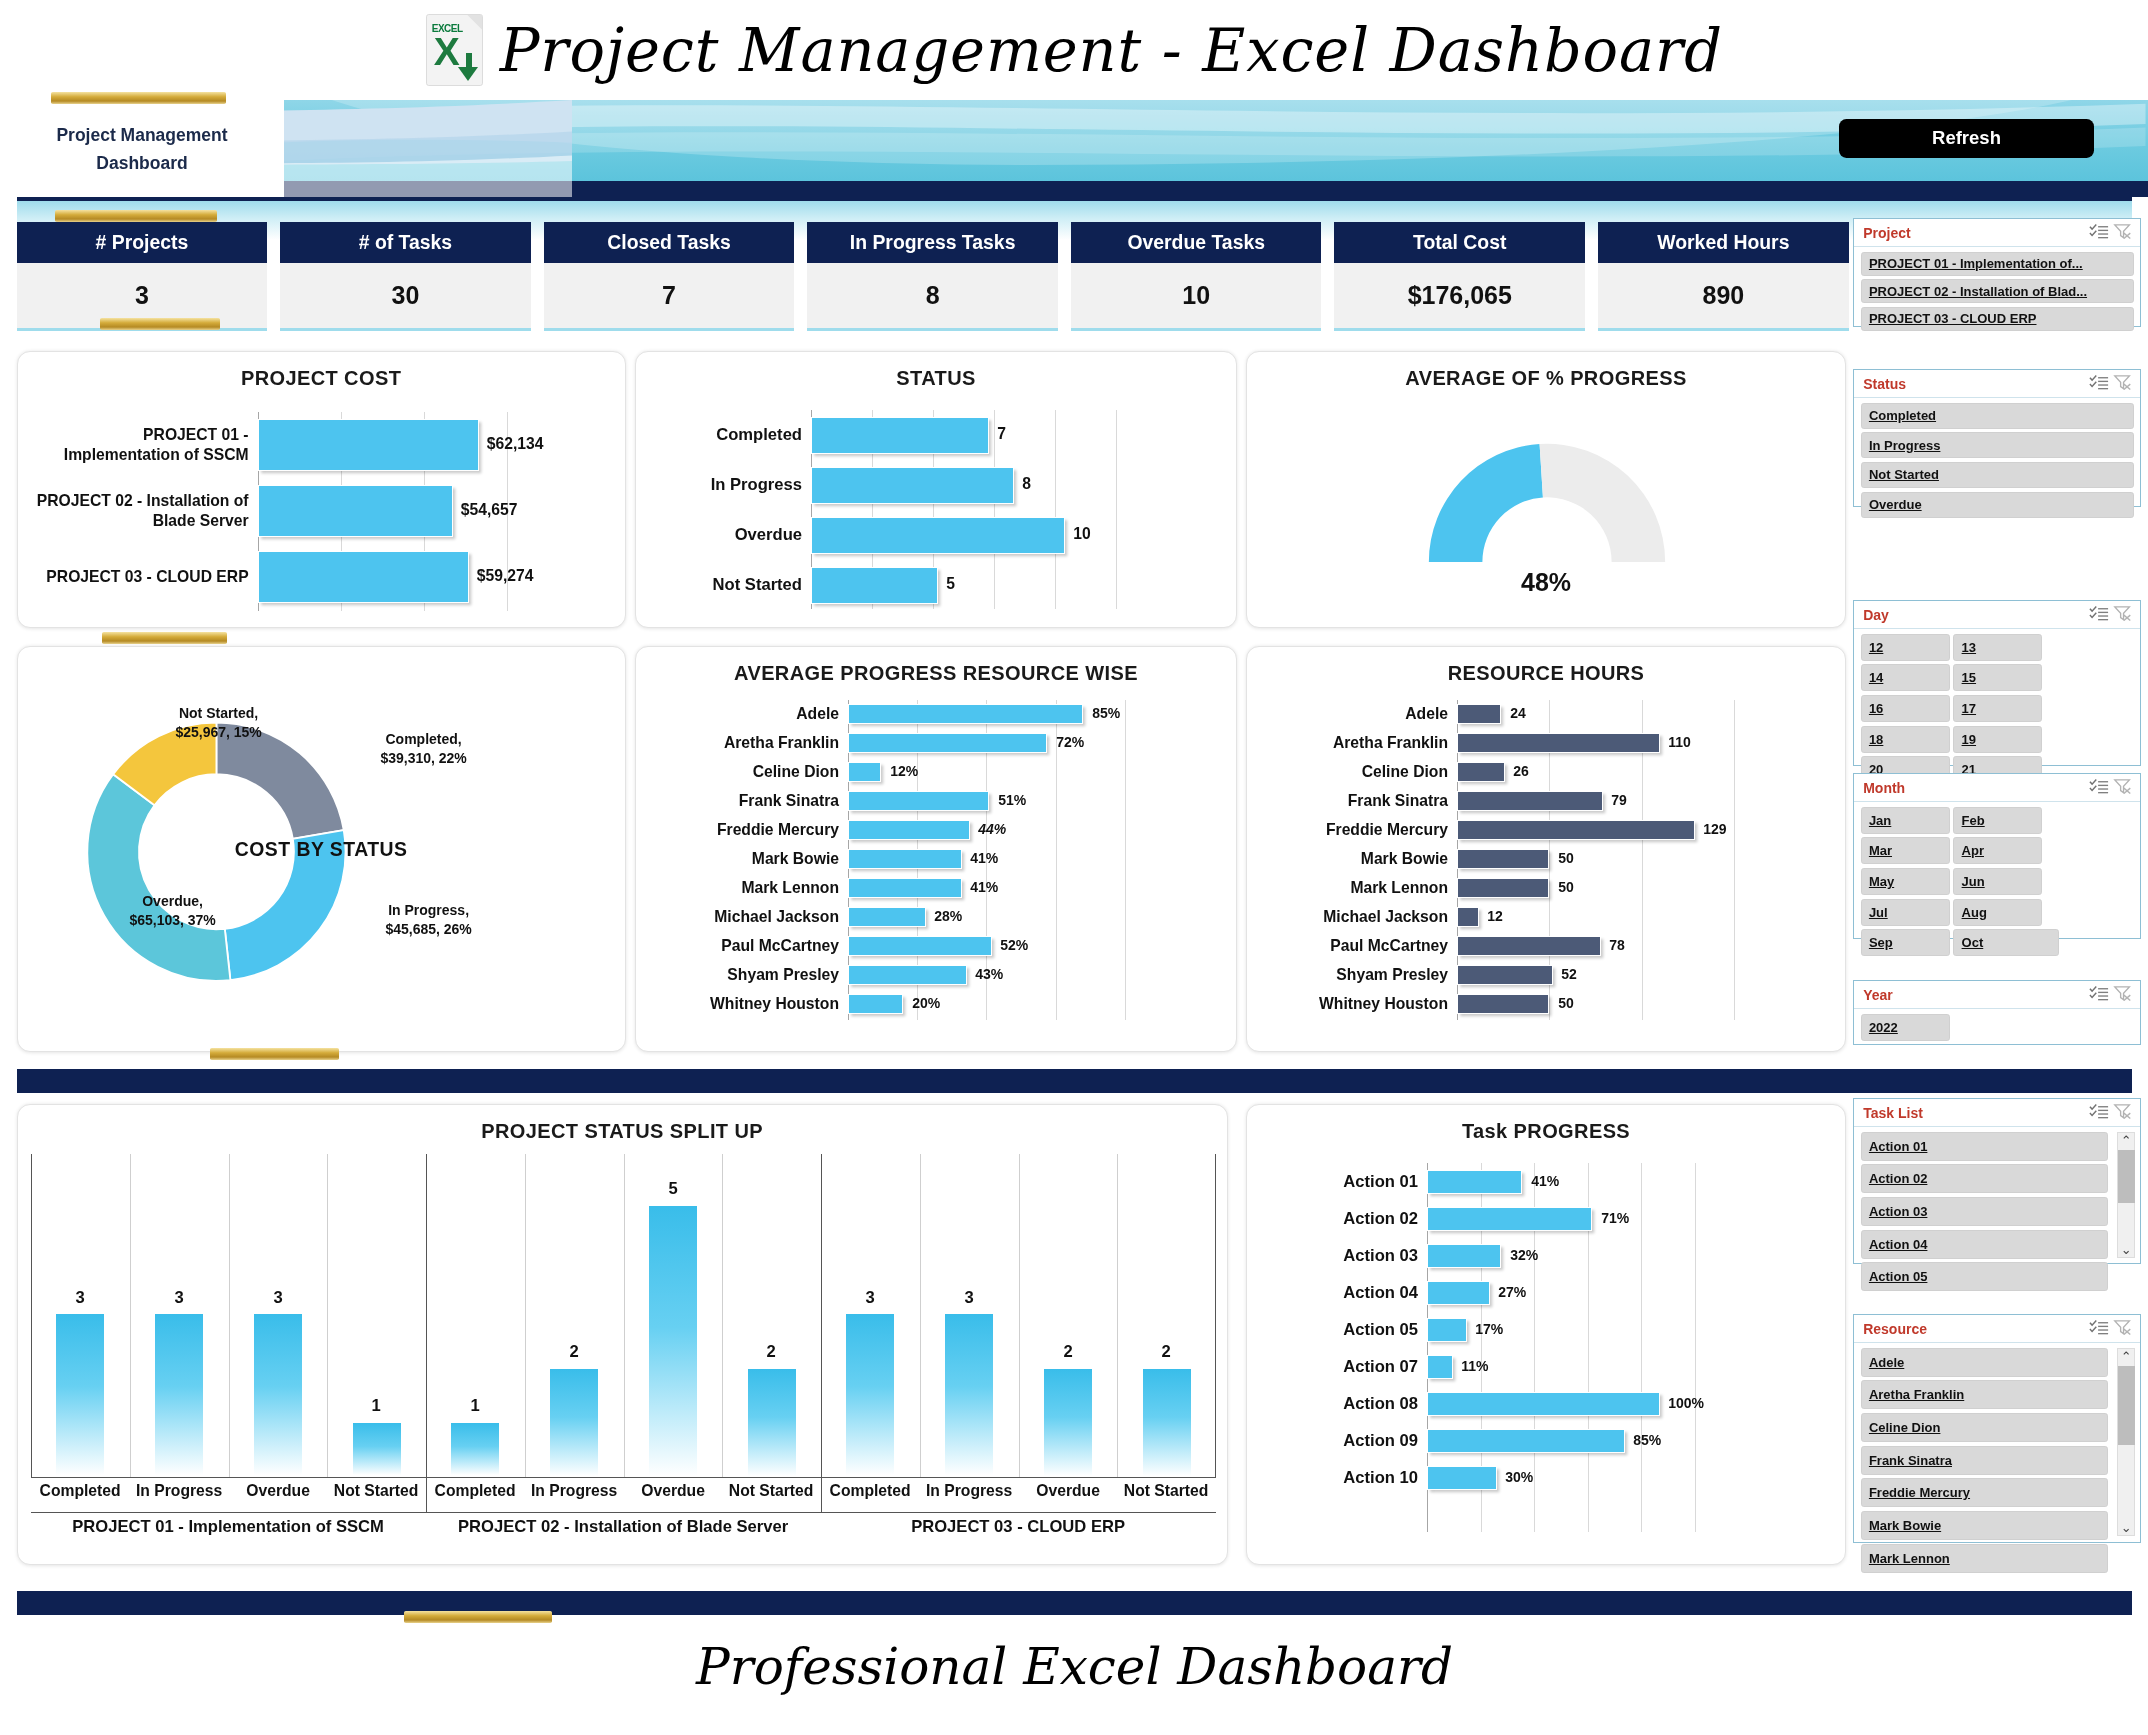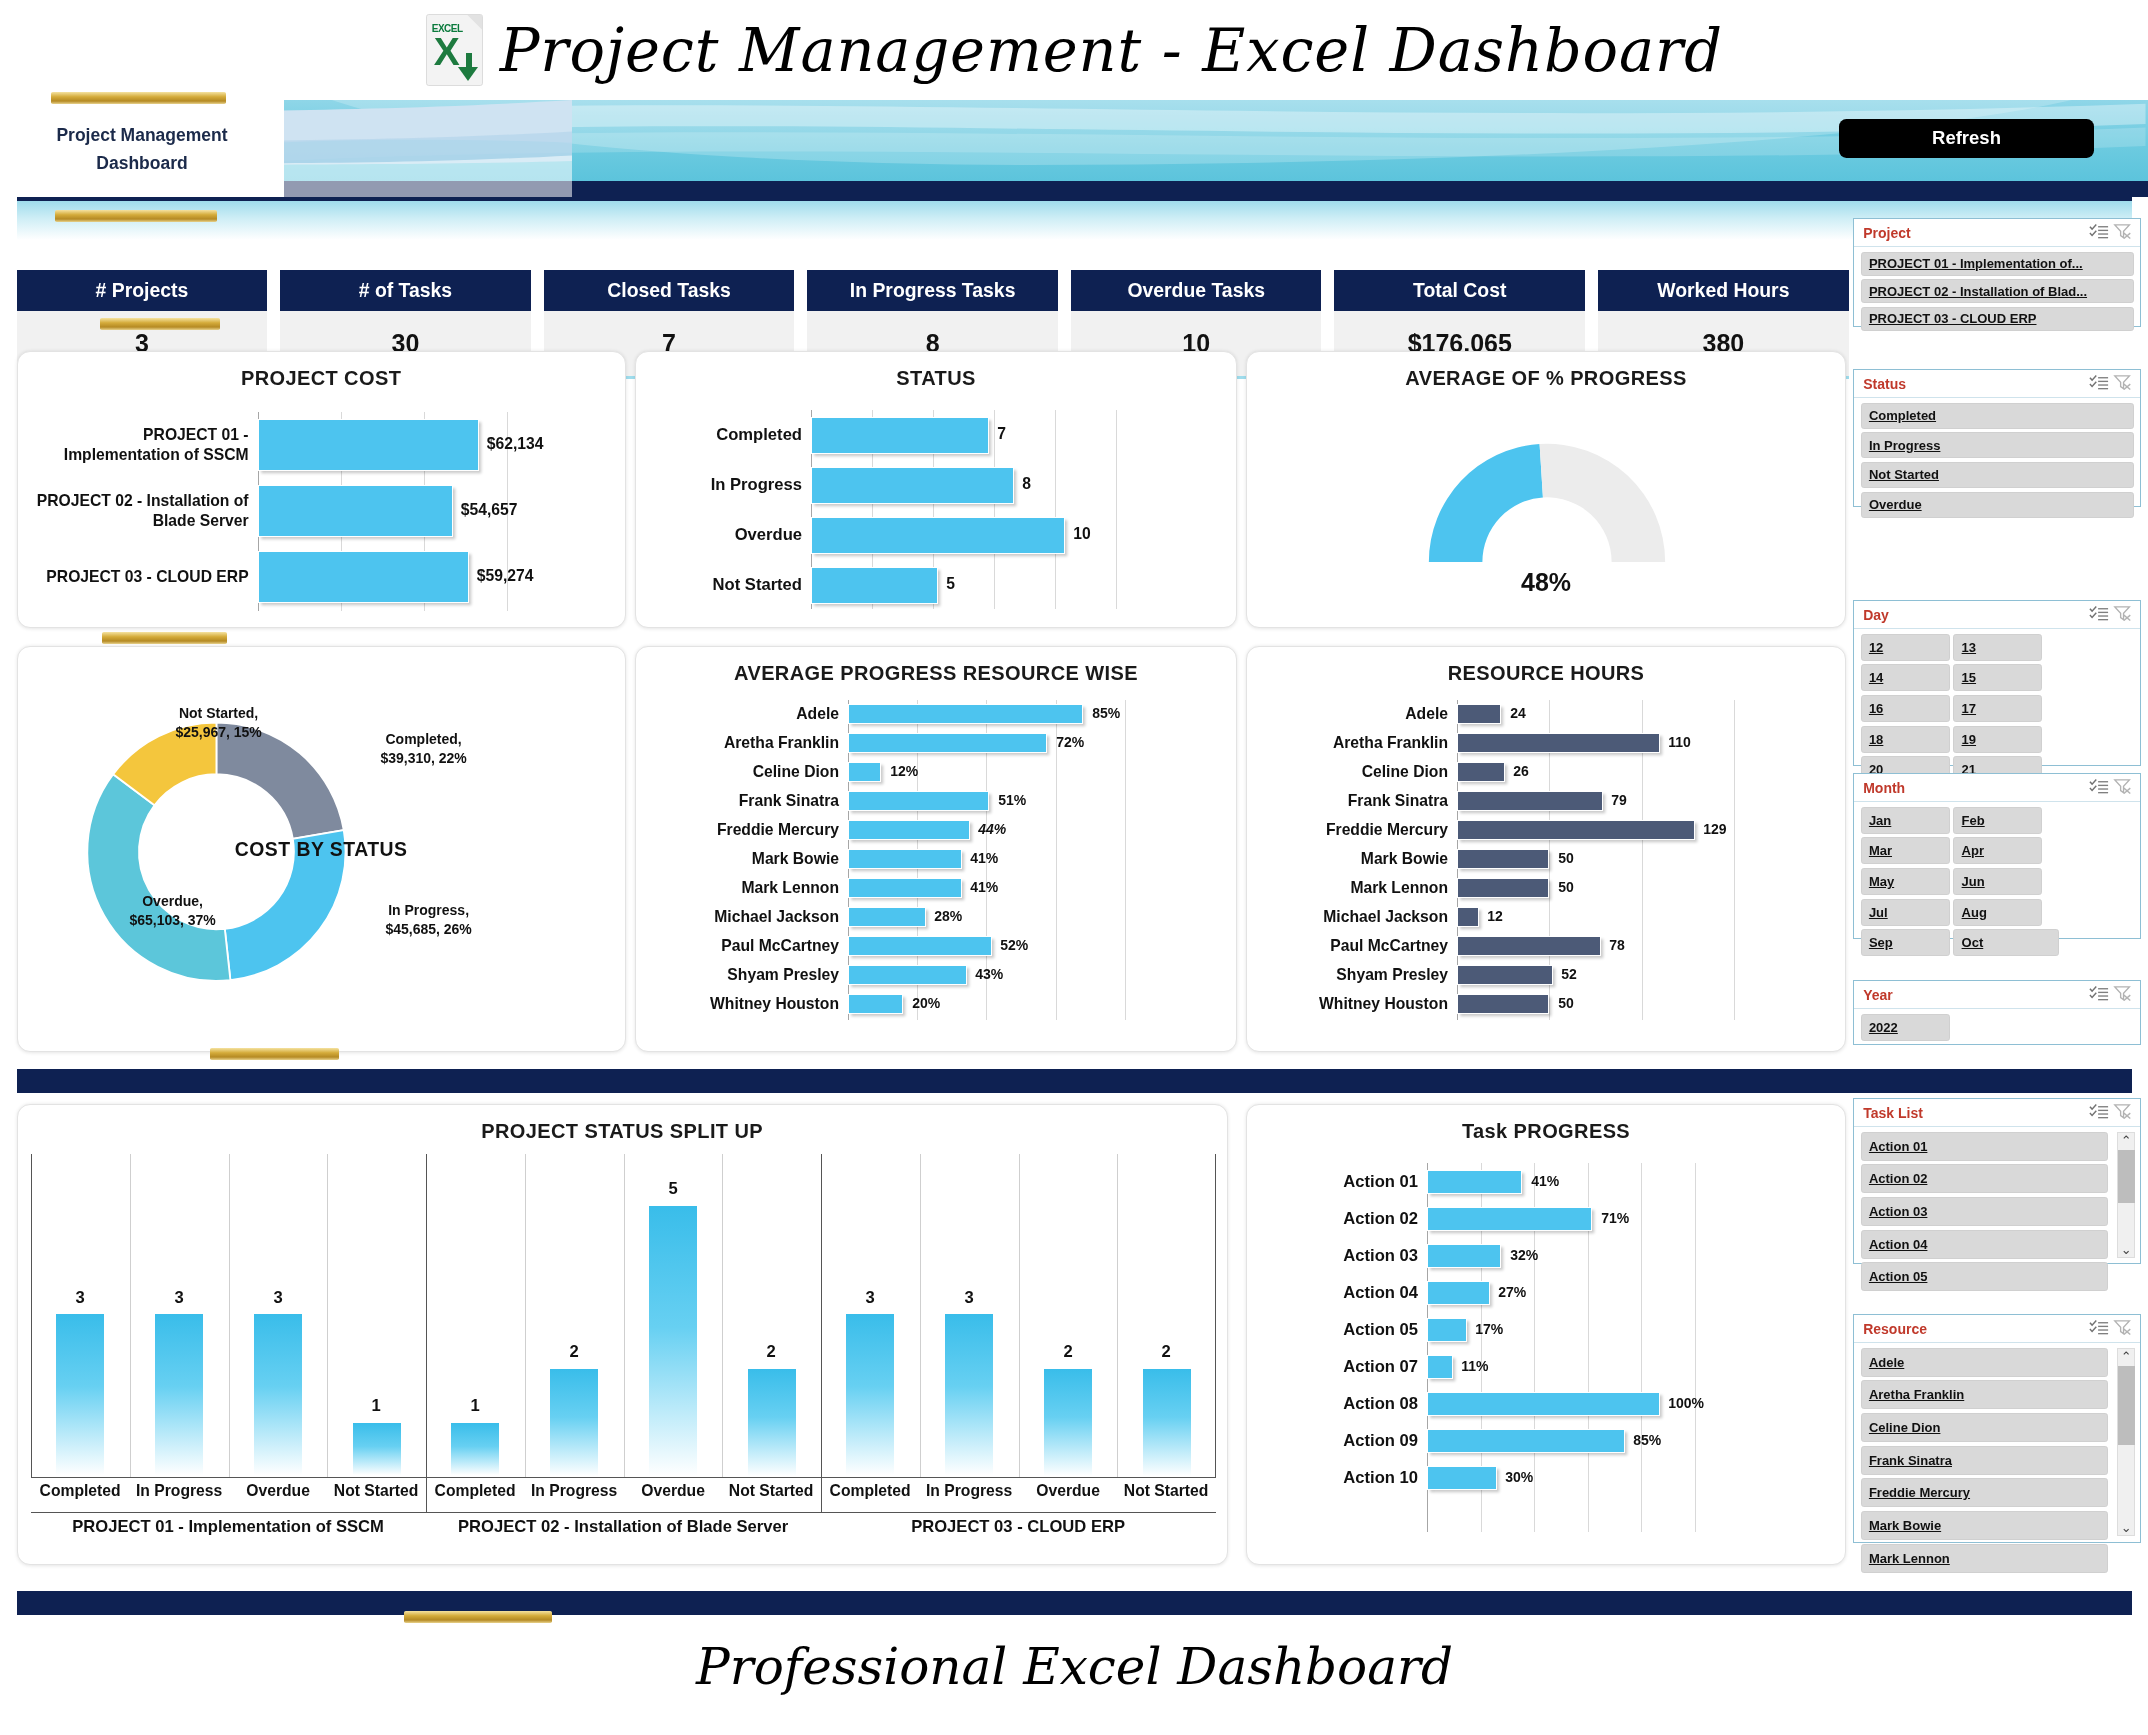--- a/index.html
+++ b/index.html
@@ -45,21 +45,21 @@
   .substrip { position:absolute; left:16.6px; top:201px; width:2115px; height:39px;
     background:linear-gradient(180deg,#9fdcec 0%,#cfeef6 45%,#ffffff 100%); }
   .substrip-top { position:absolute; left:16.6px; top:197px; width:2115px; height:5.5px; background:#0e2152; }
 
   
   .gold { position:absolute; height:12px; z-index:5;
     background:linear-gradient(180deg,#f5e2a0 0%,#d4ab3a 40%,#b58a24 75%,#e8d28c 100%);
     border-radius:1.8px; }
 
   
-  .kpi-row { position:absolute; left:16.6px; top:222px; width:1832px; height:109px; display:flex; gap:13px;margin-top:48px; }
+  .kpi-row { position:absolute; left:16.6px; top:222px; width:1832px; height:109px; display:flex; gap:13px; }
   .kpi { flex:1; display:flex; flex-direction:column; }
   .kpi .hd { height:41px; background:#0e2152; color:#fff; font-size:19.4px; font-weight:bold;
     display:flex; align-items:center; justify-content:center; }
   .kpi .vl { flex:1; background:#f1f1f1; color:#111; font-size:25px; font-weight:bold;
     display:flex; align-items:center; justify-content:center; border-bottom:3.7px solid #9fdcec; }
 
   
   .panel { position:absolute; background:#fff; border:0.9px solid #e3e3e3; border-radius:13px;
     box-shadow:0 0.9px 3.7px rgba(0,0,0,0.10); }
   .panel-title { text-align:center; font-size:20px; font-weight:bold; color:#1a1a1a; margin-top:14.8px; letter-spacing:0.4px;}
@@ -174,21 +174,21 @@
   <div class="kpi">
     <div class="hd">Overdue Tasks</div>
     <div class="vl">10</div>
   </div>
   <div class="kpi">
     <div class="hd">Total Cost</div>
     <div class="vl">$176,065</div>
   </div>
   <div class="kpi">
     <div class="hd">Worked Hours</div>
-    <div class="vl">380</div>
+    <div class="vl">890</div>
   </div>
 </div>
 
 <div class="panel" style="left:16.6px; top:351px; width:609px; height:277px;">
   <div class="panel-title">PROJECT COST</div>
   <div class="hchart" id="chart-project-cost" style="height:214px;">
       <div style="position: relative; height: 100%; padding-top: 14.8px;">
         <div style="position: absolute; left: 231px; top: 14.8px; width: 249px; height: 199px;">
           <div class="axisv" style="left: 0px;"></div>
           <div class="gridv" style="left: 83px;"></div>

